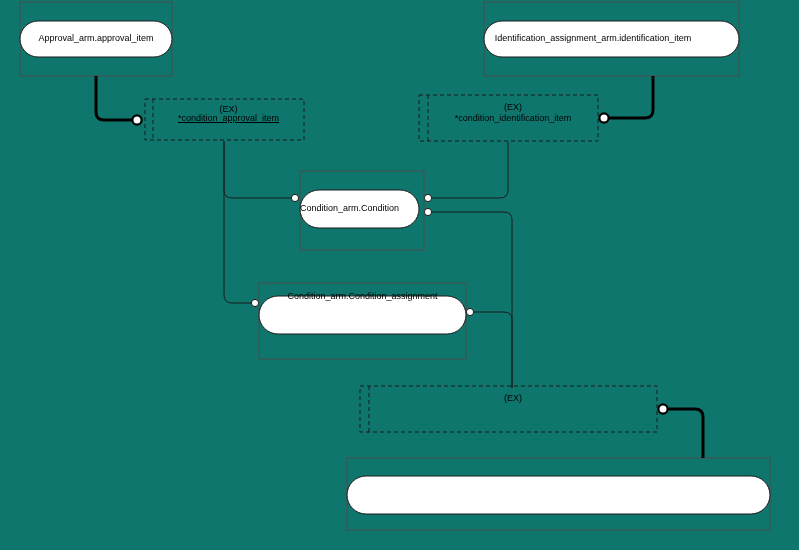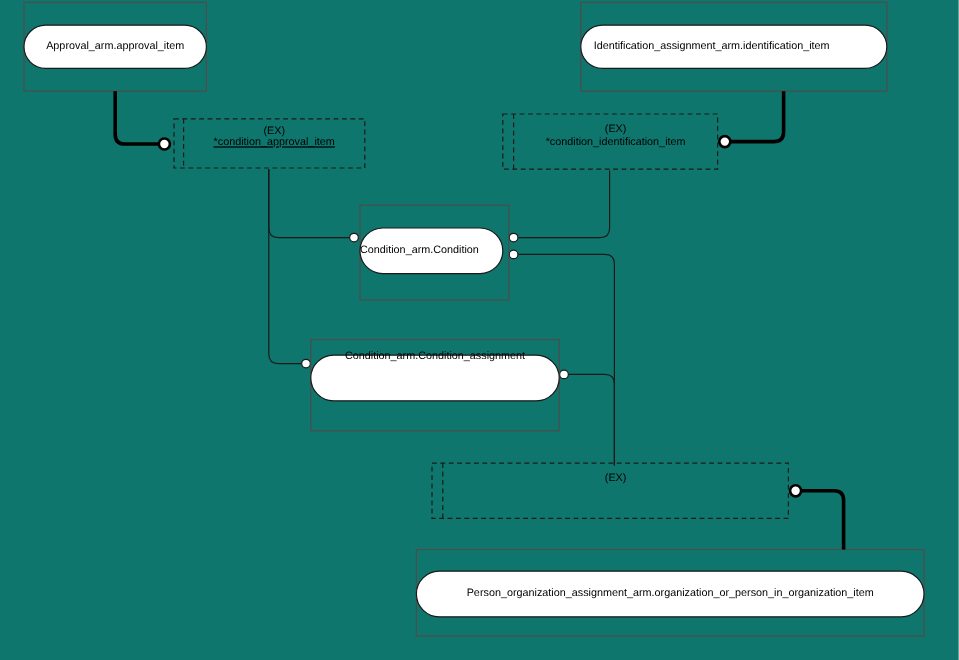--- a/index.html
+++ b/index.html
@@ -105,21 +105,20 @@
   </svg>
 
   <div class="lbl" style="left:20px; top:33px; width:152px;">Approval_arm.approval_item</div>
 
   <div class="lbl" style="left:480px; top:33px; width:226px;">Identification_assignment_arm.identification_item</div>
 
   <div class="lbl" style="left:300px; top:203px; width:95px;">Condition_arm.Condition</div>
 
   <div class="lbl" style="left:259px; top:291px; width:207px;">Condition_arm.Condition_assignment</div>
 
-  <div class="lbl" style="left:347px; top:489px; width:423px;">Person_organization_assignment_arm.organization_or_person_in_organization_item</div>
 
   <div class="lbl" style="left:153px; top:104px; width:151px;">(EX)</div>
   <div class="lbl" style="left:153px; top:113px; width:151px;text-decoration:underline;">*condition_approval_item</div>
 
   <div class="lbl" style="left:428px; top:102px; width:170px;">(EX)</div>
   <div class="lbl" style="left:428px; top:113px; width:170px;">*condition_identification_item</div>
 
   <div class="lbl" style="left:369px; top:393px; width:288px;">(EX)</div>
 
 </div>

